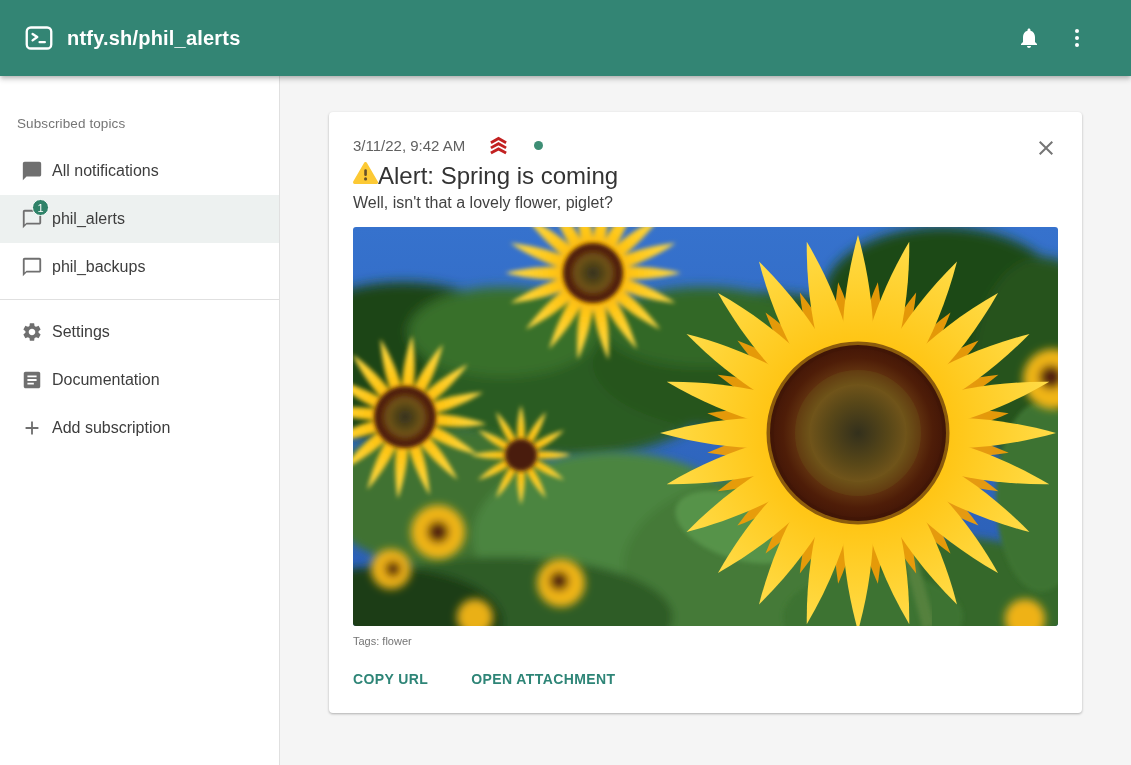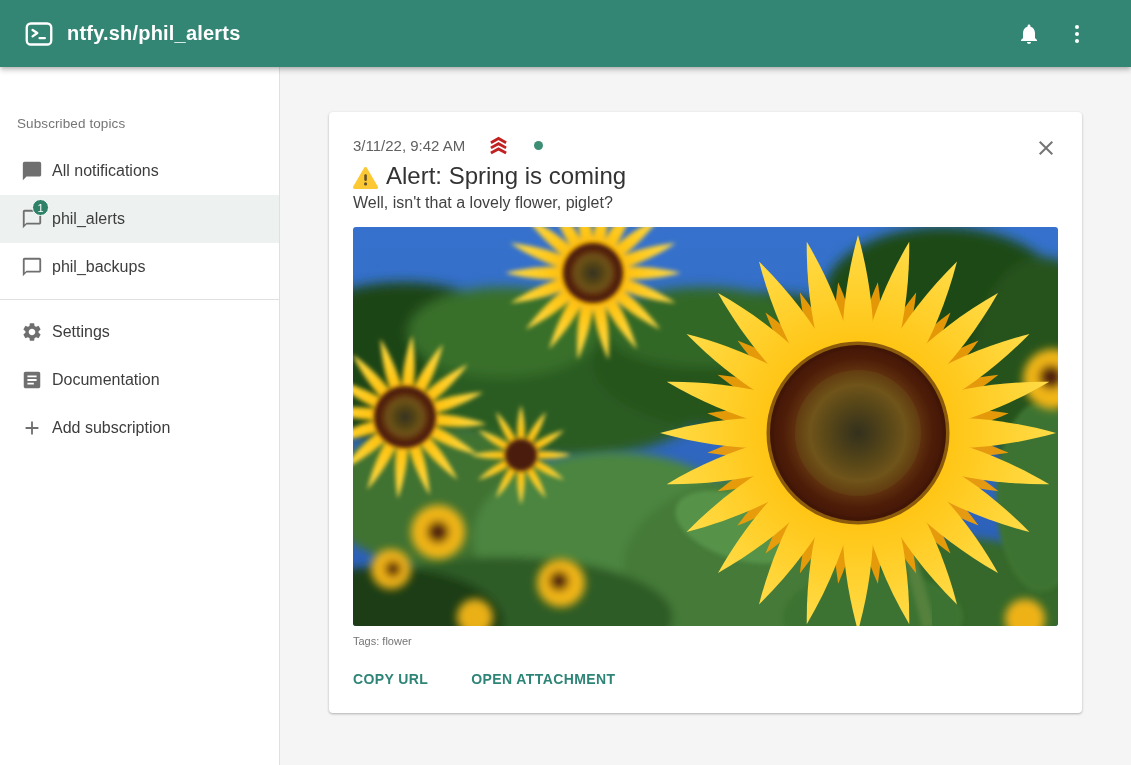--- a/index.html
+++ b/index.html
@@ -1,20 +1,20 @@
 <!DOCTYPE html>
 <html><head>
 <meta charset="utf-8">
 <style>
   * { box-sizing: border-box; margin: 0; padding: 0; }
   html,body { width:1131px; height:765px; overflow:hidden;
     font-family:"Liberation Sans", sans-serif; background:#f5f5f5; }
 
   
-  .app-bar { position:absolute; top:0; left:0; width:1131px; height:67px;
+  .app-bar { position:absolute; top:0; left:0; width:1131px; height:76px;
     background:#338574; display:flex; align-items:center; padding:0 30px 0 25px;
     box-shadow:0 2px 4px -1px rgba(0,0,0,.2), 0 4px 5px 0 rgba(0,0,0,.14);
     z-index:20; }
   .logo { width:28px; height:28px; margin-right:14px; flex:0 0 auto; }
   .app-title { color:#fff; font-size:20px; font-weight:bold; letter-spacing:.2px; }
   .app-bar-spacer { flex:1; }
   .icon-btn { width:48px; height:48px; display:flex; align-items:center;
     justify-content:center; cursor:pointer; border:none; background:transparent; }
 
   
@@ -41,21 +41,21 @@
     background:#f5f5f5; overflow:hidden; }
   .card { width:753px; margin:48px auto 0; background:#fff; border-radius:4px;
     box-shadow:0 1px 3px rgba(0,0,0,.18), 0 1px 2px rgba(0,0,0,.12);
     padding:24px; position:relative; }
   .meta-row { display:flex; align-items:center; gap:20px; }
   .timestamp { font-size:15px; color:#616161; }
   .chevrons { margin-left:2px; }
   .new-dot { width:9px; height:9px; border-radius:50%; background:#3e8e75;
     margin-left:4px; }
   .card-title { font-size:24px; color:#333; font-weight:normal; margin-top:7px;
-    display:flex; align-items:flex-end; gap:8px; }
+    display:flex; align-items:flex-start; }
   .card-body { font-size:16px; color:#424242; margin-top:4px; }
   .attachment { width:705px; height:399px; margin-top:15px; border-radius:3px;
     overflow:hidden; cursor:pointer; line-height:0; }
   .tags { font-size:11px; color:#757575; margin-top:9px; }
   .actions { margin-top:22px; display:flex; gap:43px; }
   .text-btn { font-size:14px; font-weight:bold; letter-spacing:.4px;
     color:#2e8577; background:none; border:none; cursor:pointer;
     font-family:"Liberation Sans", sans-serif; padding:2px 0; }
   .close-btn { position:absolute; top:24px; right:24px; width:24px; height:24px;
     border:none; background:transparent; cursor:pointer; padding:0; }

